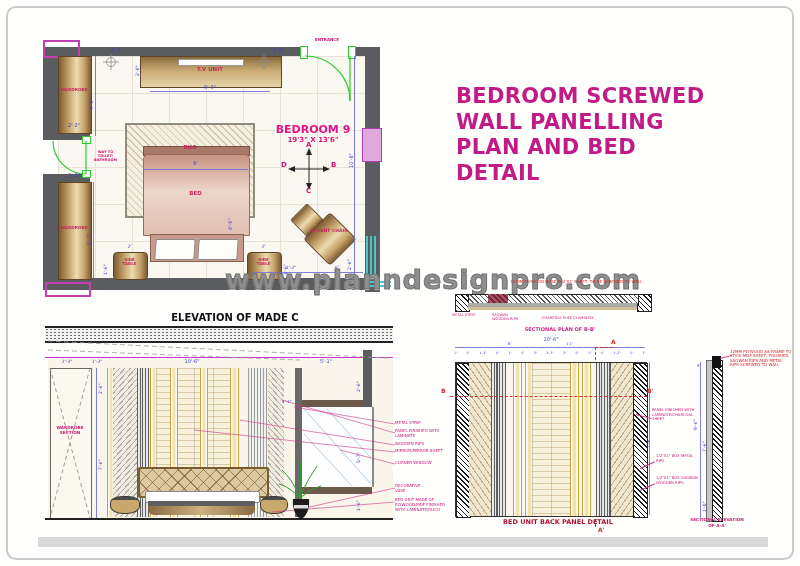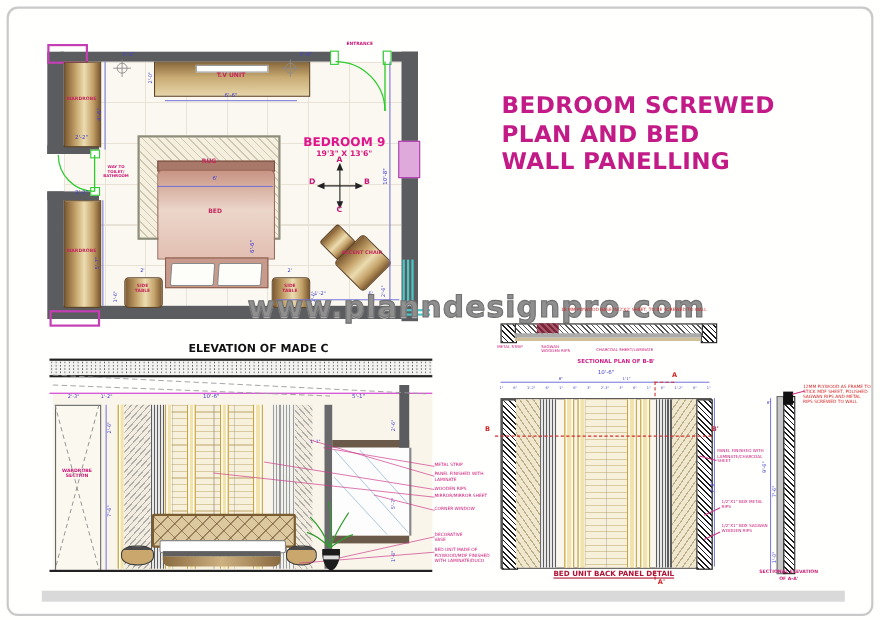--- a/index.html
+++ b/index.html
@@ -155,22 +155,23 @@
     <div class="t f45 blue rot" style="left:60px;top:235px">1'-6"</div>
     <div class="t f45 blue c" style="left:204px;top:204px;width:33px">2'</div>
     <div class="t f45 blue rot" style="left:240px;top:235px">1'-6"</div>
     <div class="t f45 blue c" style="left:236px;top:225px;width:24px">1'-2"</div>
     <div class="t f45 blue c" style="left:270px;top:225px;width:48px">6'</div>
     <div class="t f45 blue rot" style="left:304px;top:230px">2'-6"</div>
   </div>
 
   <div class="abs" style="left:456px;top:84px;width:250px;font-size:21px;line-height:1.22;font-weight:bold;color:#c21b87;letter-spacing:.3px">
     <div>BEDROOM SCREWED</div>
+    <div>WALL PANELLING</div>
     <div>PLAN AND BED</div>
-    <div>WALL PANELLING</div>
+    <div>DETAIL</div>
   </div>
 
   <div class="watermark" style="left:225px;top:264px;font-size:27px">www.planndesignpro.com</div>
 
   <div class="abs" style="left:42px;top:308px;width:406px;height:240px">
     <div class="t f10 b c" style="left:108px;top:4px;width:170px;color:#111">ELEVATION OF MADE C</div>
     <div class="abs stip" style="left:3px;top:18px;width:348px;height:13px"></div>
     <div class="abs" style="left:6px;top:50px;width:345px;height:160px;background:#f9f5ea"></div>
     <div class="abs" style="left:3px;top:49px;width:348px;height:1px;background:#cc33cc"></div>
 
@@ -312,21 +313,21 @@
       <div class="abs vsd" style="left:140px;top:0;width:15px;height:153px"></div>
       <div class="abs woodd2" style="left:155px;top:0;width:22px;height:153px"></div>
       <div class="abs hatchb" style="left:177px;top:0;width:13px;height:153px"></div>
     </div>
     <div class="t f6 b red" style="left:-7px;top:50px">B</div>
     <div class="t f6 b red" style="left:199px;top:50px">B'</div>
     <div class="dash-rh" style="left:2px;top:58px;width:197px"></div>
     <div class="ln" style="left:201px;top:24px;width:1px;height:153px"></div>
     <div class="t f45 blue rot" style="left:198px;top:110px">7'-6"</div>
     <div class="t f6 b red" style="left:150px;top:189px">A'</div>
-    <div class="t f65 b dkred c" style="left:40px;top:181px;width:140px;text-decoration:underline">BED UNIT BACK PANEL DETAIL</div>
+    <div class="t f65 b dkred c" style="left:40px;top:181px;width:140px;">BED UNIT BACK PANEL DETAIL</div>
   </div>
 
   <div class="abs" style="left:640px;top:340px;width:160px;height:205px">
     <div class="abs" style="left:66px;top:20px;width:6px;height:160px;background:#c6c6c6;border:1px solid #6e6e6e"></div>
     <div class="abs hatchb" style="left:72px;top:20px;width:9px;height:160px"></div>
     <div class="abs" style="left:72px;top:16px;width:9px;height:12px;background:#111"></div>
     <div class="ln" style="left:60px;top:22px;width:1px;height:156px"></div>
     <div class="t f36 blue" style="left:57px;top:24px">6"</div>
     <div class="t f45 blue rot" style="left:53px;top:90px">9'-6"</div>
     <div class="t f45 blue rot" style="left:62px;top:112px">7'-6"</div>

